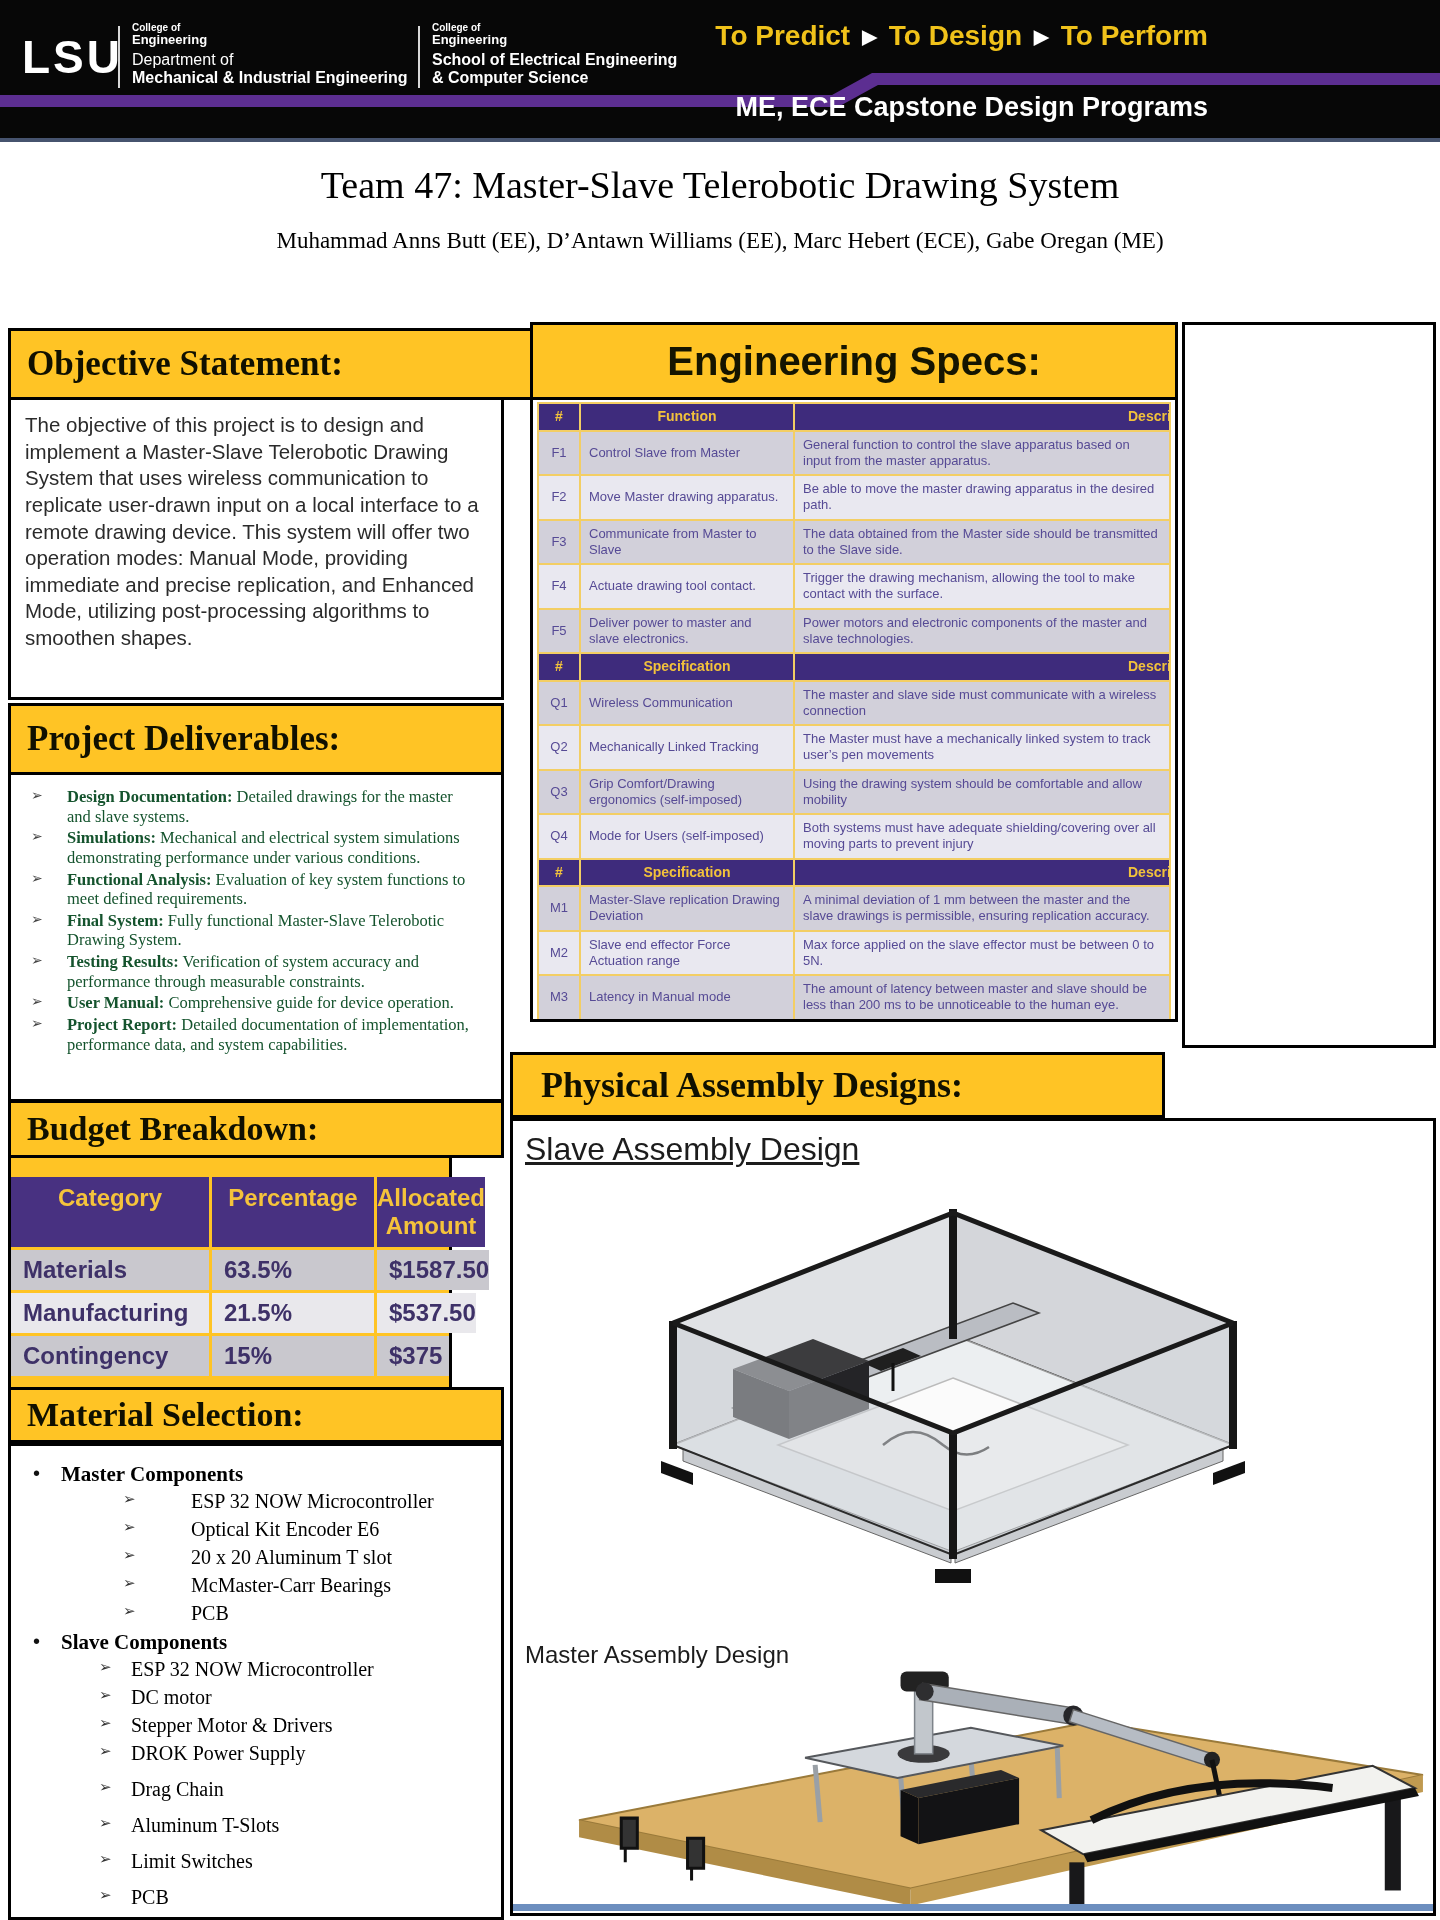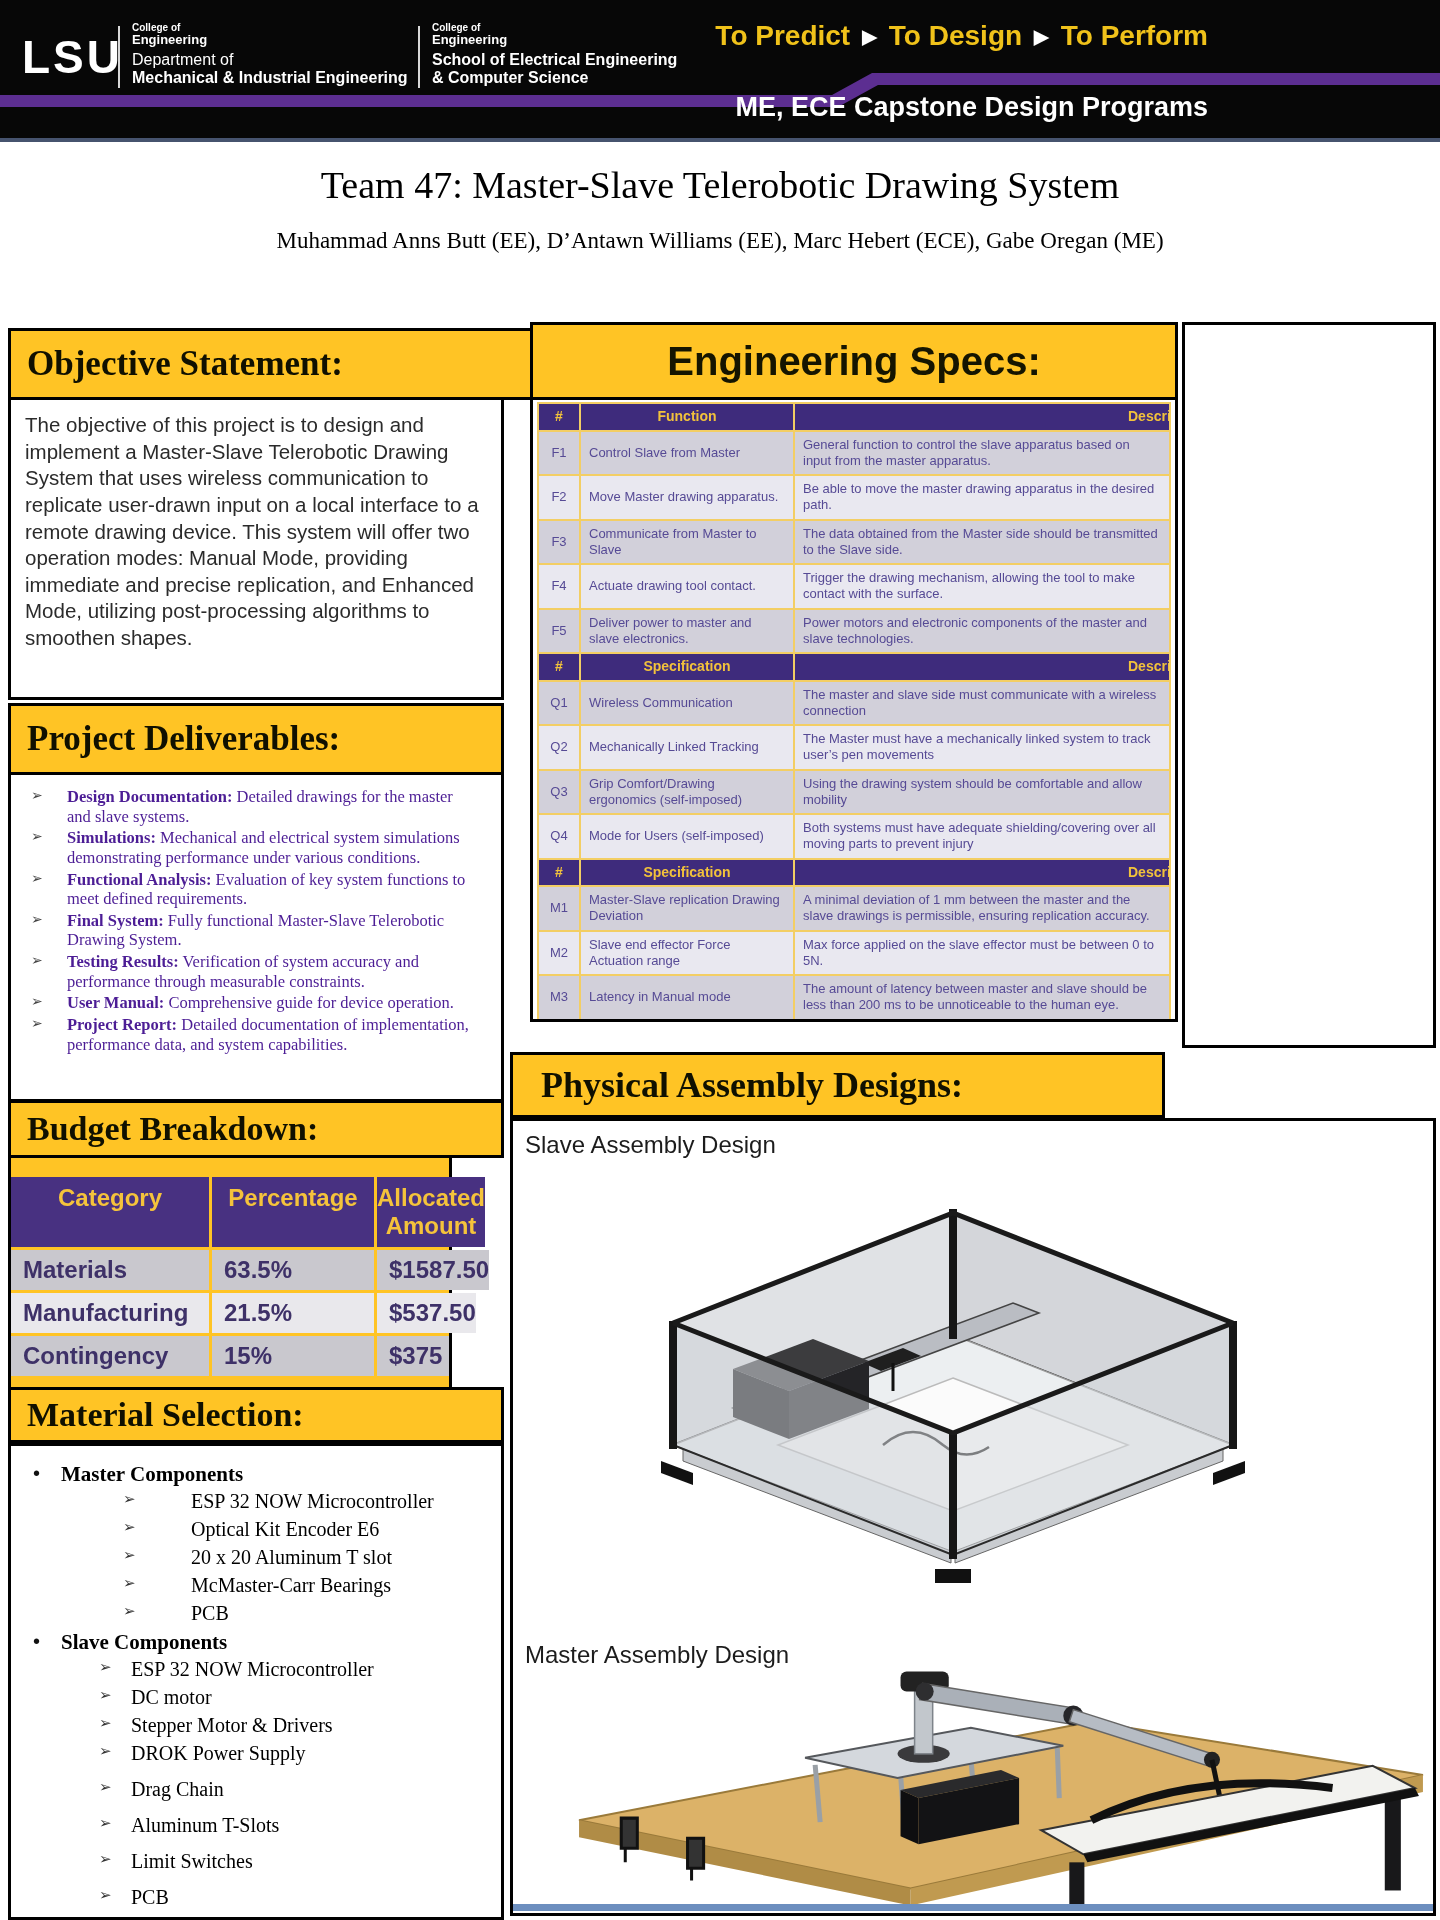--- a/index.html
+++ b/index.html
@@ -32,21 +32,21 @@
   
   .obj-head{left:8px;top:328px;width:552px;height:72px;font-size:35px;}
   .obj-body{left:8px;top:397px;width:496px;height:303px;padding:12px 14px;
             font-size:20.5px;line-height:1.3;color:#2b2b2b;}
   
   .del-head{left:8px;top:703px;width:496px;height:72px;font-size:35px;}
   .del-body{left:8px;top:772px;width:496px;height:330px;padding:12px 0 0 0;}
   .deliv-item{display:flex;margin-bottom:2px;}
   .deliv-marker{width:56px;padding-left:20px;box-sizing:border-box;font-size:14px;color:#444;flex:none;}
   .deliv-text{flex:1;font-family:"Liberation Serif",serif;font-size:16.5px;line-height:1.19;
-              color:#4c1d95;padding-right:22px;}
+              color:#14532d;padding-right:22px;}
   
   .bud-head{left:8px;top:1100px;width:496px;height:58px;font-size:34px;}
   .bud-zone{position:absolute;left:8px;top:1158px;width:444px;height:232px;background:#FFC425;
             border:3px solid #000;border-top:none;box-sizing:border-box;}
   .budget-table{position:absolute;left:0;top:19px;width:100%;}
   .b-row{display:grid;grid-template-columns:198px 162px 1fr;column-gap:3px;margin-bottom:3px;}
   .b-cell{box-sizing:border-box;}
   .b-head .b-cell{background:#483181;color:#F5C33B;font-weight:bold;font-size:24px;
                   text-align:center;padding:7px 0;}
   .b-data .b-cell{font-size:24px;font-weight:bold;color:#3E3168;padding:6px 0 6px 12px;}
@@ -81,21 +81,21 @@
   .spec-head-row .spec-cell.c2{justify-content:flex-end;}
   .spec-head-row .spec-cell.c2 span{display:inline-block;transform:translateX(36px);}
   .spec-row.dark .spec-cell{background:#D2D0DA;}
   .spec-row.light .spec-cell{background:#E9E8F0;}
   
   .right-sliver{position:absolute;left:1182px;top:322px;width:254px;height:726px;
                 border:3px solid #000;background:#fff;box-sizing:border-box;}
   
   .asm-head{left:510px;top:1052px;width:655px;height:66px;font-size:36px;padding-left:28px;}
   .asm-body{left:510px;top:1118px;width:926px;height:798px;overflow:hidden;}
-  .asm-label-slave{position:absolute;left:12px;top:10px;font-size:24px;color:#1c1c1c;}
+  .asm-label-slave{position:absolute;left:12px;top:10px;font-size:32px;color:#1c1c1c;text-decoration:underline;}
   .asm-label-master{position:absolute;left:12px;top:520px;font-size:24px;color:#1c1c1c;}
   .slave-svg{position:absolute;left:70px;top:52px;width:760px;height:440px;}
   .master-svg{position:absolute;left:56px;top:548px;width:864px;height:242px;}
   .bottom-strip{position:absolute;left:0;bottom:2px;width:100%;height:7px;background:#6d8fbf;}
 </style>
 </head>
 <body>
 
 <div class="poster">
 

